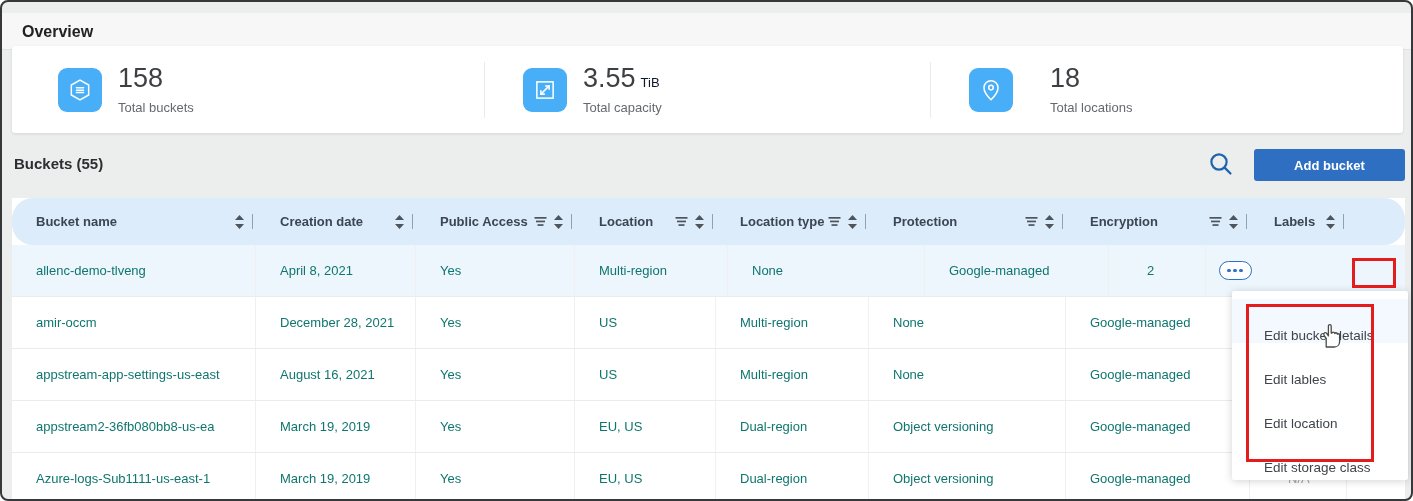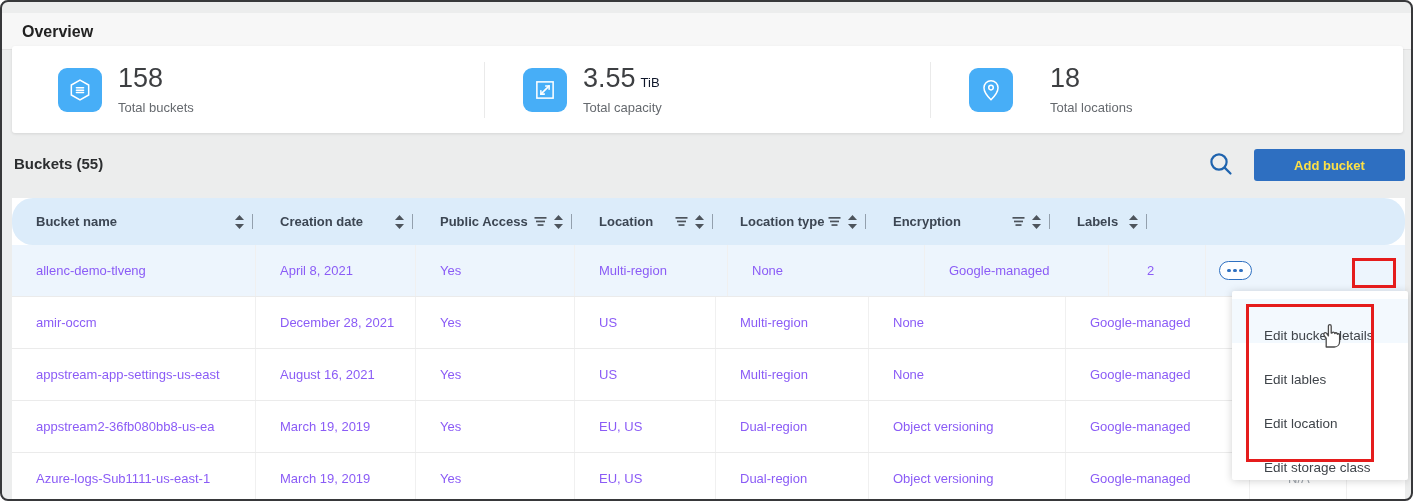--- a/index.html
+++ b/index.html
@@ -22,34 +22,34 @@
   .stat + .stat{border-left:1px solid #eaeaea;}
   .tile{width:44px;height:44px;border-radius:9px;background:#47aef7;margin-left:38px;
         display:flex;align-items:center;justify-content:center;flex:0 0 auto;}
   .stat-text{margin-left:16px;display:flex;flex-direction:column;justify-content:center;}
   .stat-value{font-size:27px;color:#3d3f42;line-height:28px;}
   .stat-unit{font-size:13px;color:#0f172a;margin-left:5px;}
   .stat-label{font-size:13px;color:#65696e;margin-top:3px;}
   
   .section-title{position:absolute;left:12px;top:153px;font-size:15px;font-weight:600;color:#2c2e30;}
   .search-btn{position:absolute;left:1206px;top:149px;width:26px;height:26px;background:none;border:none;padding:0;cursor:pointer;}
-  .add-btn{position:absolute;left:1252px;top:147px;width:151px;height:32px;background:#2e6fc1;color:#fde047;
+  .add-btn{position:absolute;left:1252px;top:147px;width:151px;height:32px;background:#2e6fc1;color:#ffffff;
            border:none;border-radius:3px;font-size:13px;font-weight:600;font-family:"Liberation Sans",sans-serif;cursor:pointer;}
   
   .table{position:absolute;left:10px;top:196px;width:1393px;height:305px;background:#fff;}
   .thead{display:flex;height:47px;background:#dcecfa;border-radius:21px;}
   .th{display:flex;align-items:center;padding-left:24px;font-size:13px;font-weight:600;color:#3c4653;}
   .th-label{white-space:nowrap;}
   .th-icons{margin-left:auto;display:flex;align-items:center;gap:7px;}
   .th-sep{width:1px;height:15px;background:#93a0ad;margin-left:8px;margin-right:3px;flex:0 0 auto;}
   .c1{width:244px;} .c2{width:160px;} .c3{width:159px;} .c4{width:141px;}
   .c5{width:153px;} .c6{width:197px;} .c7{width:184px;justify-content:space-between;} .c8{width:97px;} .c9{width:58px;}
   .tr{display:flex;height:52px;background:#fff;border-bottom:1px solid #ebebeb;}
   .tr.selected{background:#edf5fd;}
-  .td{display:flex;align-items:center;padding-left:24px;font-size:13px;color:#8b5cf6;white-space:nowrap;
+  .td{display:flex;align-items:center;padding-left:24px;font-size:13px;color:#0f766e;white-space:nowrap;
       border-right:1px solid #f0f0f0;overflow:hidden;}
   .td.c9{border-right:none;padding-left:0;justify-content:center;}
   .td.labels{padding-left:38px;}
   .td.muted{color:#a0a6ad;}
   .dots-pill{width:33px;height:19px;border:1.5px solid #2e70c1;border-radius:10px;background:#fdfeff;
              display:flex;align-items:center;justify-content:center;gap:2.5px;padding:0;cursor:pointer;}
   .dots-pill .dot{width:3.5px;height:3.5px;border-radius:50%;background:#2e70c1;}
   .dots-faded{display:flex;gap:2.5px;background:none;border:none;cursor:pointer;padding:4px;}
   .dots-faded .dot{width:3.5px;height:3.5px;border-radius:50%;background:#a9c7e8;}
   
@@ -189,20 +189,35 @@
               <rect x="2" y="4.6" width="9" height="1.7"></rect>
               <rect x="3.5" y="8.2" width="6" height="1.7"></rect>
             </svg>
           <svg width="9" height="14" viewBox="0 0 9 14" fill="#4d545c">
               <path d="M4.5 0 L9 5 H0 Z"></path>
               <path d="M0 9 H9 L4.5 14 Z"></path>
             </svg>
         </span>
         <i class="th-sep"></i>
       </div>
+      <div class="th c6">
+        <span class="th-label">Protection</span>
+        <span class="th-icons">
+          <svg width="13" height="11" viewBox="0 0 13 11" fill="#4d545c">
+              <rect x="0.5" y="1" width="12" height="1.7"></rect>
+              <rect x="2" y="4.6" width="9" height="1.7"></rect>
+              <rect x="3.5" y="8.2" width="6" height="1.7"></rect>
+            </svg>
+          <svg width="9" height="14" viewBox="0 0 9 14" fill="#4d545c">
+              <path d="M4.5 0 L9 5 H0 Z"></path>
+              <path d="M0 9 H9 L4.5 14 Z"></path>
+            </svg>
+        </span>
+        <i class="th-sep"></i>
+      </div>
       <div class="th c7">
         <span class="th-label">Encryption</span>
         <span class="th-icons">
           <svg width="13" height="11" viewBox="0 0 13 11" fill="#4d545c">
               <rect x="0.5" y="1" width="12" height="1.7"></rect>
               <rect x="2" y="4.6" width="9" height="1.7"></rect>
               <rect x="3.5" y="8.2" width="6" height="1.7"></rect>
             </svg>
           <svg width="9" height="14" viewBox="0 0 9 14" fill="#4d545c">
               <path d="M4.5 0 L9 5 H0 Z"></path>

